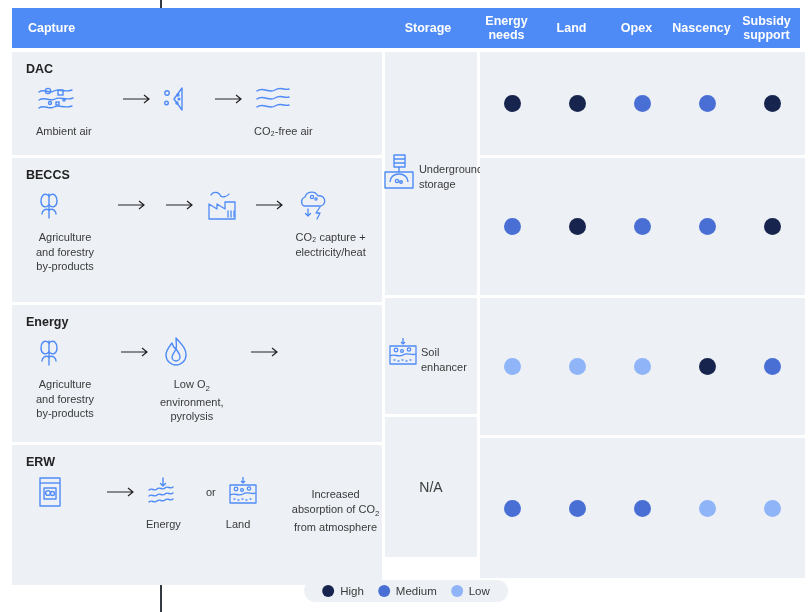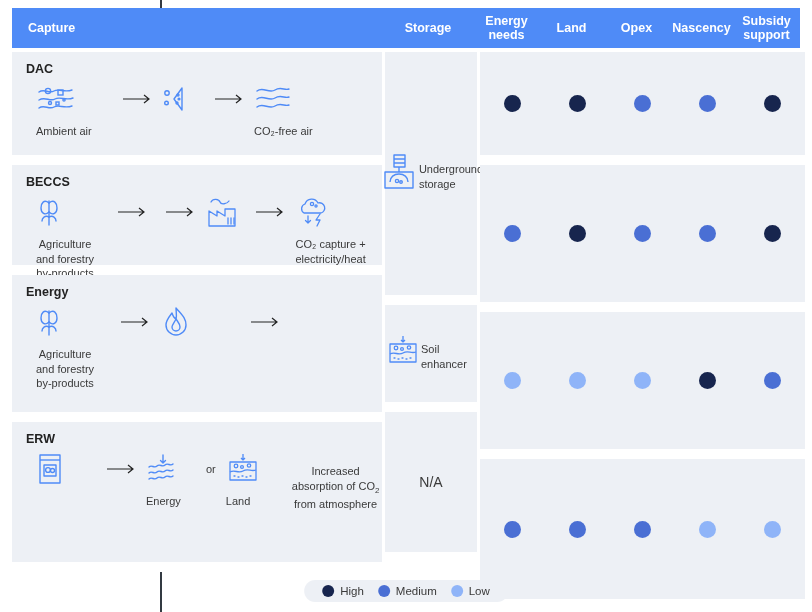--- a/index.html
+++ b/index.html
@@ -166,21 +166,21 @@
     justify-content: center;
     align-items: center;
   }
   .dot {
     width: 17px;
     height: 17px;
     border-radius: 50%;
     display: block;
   }
 
-  .stack { display: flex; flex-direction: column; gap: 10px; }
+  .stack { display: flex; flex-direction: column; gap: 3px; }
 
   
   .legend {
     position: absolute;
     left: 50%;
     transform: translateX(-50%);
     top: 580px;
     background: #edf0f5;
     border-radius: 14px;
     padding: 5px 18px;
@@ -271,21 +271,21 @@
                 <path d="M3 6c6-5 12 3 18-1s10 1 14-1"></path>
                 <path d="M3 14c6-5 12 3 18-1s10 1 14-1"></path>
                 <path d="M3 22c6-5 12 3 18-1s10 1 14-1"></path>
               </svg>
             </div>
             <div class="step-label">CO₂-free air</div>
           </div>
         </div>
       </div>
 
-      <div class="cell cap-cell" style="height:100px">
+      <div class="cell cap-cell" style="height:144px">
         <div class="cap-title">BECCS</div>
         <div class="flow">
           <div class="step" style="width:76px">
             <div class="step-icon">
               <svg width="26" height="34" viewBox="0 0 26 34" fill="none" stroke="#4f8bf7" stroke-width="1.4" stroke-linecap="round">
                 <path d="M13 6v24"></path>
                 <path d="M13 8c-5-4-8 0-8 5s4 8 8 4"></path>
                 <path d="M13 8c5-4 8 0 8 5s-4 8-8 4"></path>
                 <path d="M13 22c-4-2-7 1-7 4"></path>
                   <path d="M13 22c4-2 7 1 7 4"></path>
@@ -358,20 +358,23 @@
                 <path d="M0 5h26M21 1l5 4-5 4" stroke="#222" stroke-width="1.2" fill="none"></path>
               </svg>
           </div>
           <div class="step" style="width:82px">
             <div class="step-icon">
               <svg width="32" height="34" viewBox="0 0 32 34" fill="none" stroke="#4f8bf7" stroke-width="1.4" stroke-linejoin="round">
                 <path d="M16 3c6 7 10 10 10 17a10 10 0 0 1-20 0c0-5 3-8 6-12 1 3 2 5 4 6 1-4 0-8 0-11z"></path>
                 <path d="M16 14c2 3 4 5 4 8a4 4 0 0 1-8 0c0-2 2-4 4-8z"></path>
               </svg>
             </div>
+            <div class="step-label">Low O<sub>2</sub>
+environment,
+pyrolysis</div>
           </div>
           <div class="arrow">
             <svg width="30" height="10" viewBox="0 0 30 10">
                 <path d="M0 5h26M21 1l5 4-5 4" stroke="#222" stroke-width="1.2" fill="none"></path>
               </svg>
           </div>
         </div>
       </div>
 
       <div class="cell cap-cell" style="height:140px">
@@ -435,21 +438,21 @@
             <path d="M20 14v5"></path>
             <rect x="6" y="19" width="28" height="16"></rect>
             <path d="M11 29c0-5 4-8 9-8s9 3 9 8"></path>
             <circle cx="18" cy="28" r="1.6"></circle>
               <circle cx="22" cy="29" r="1.3"></circle>
           </svg>
         </div>
         <div class="stor-label">Underground
 storage</div>
       </div>
-      <div class="cell stor-cell" style="height:97px">
+      <div class="cell stor-cell" style="height:116px">
         <div>
           <svg width="36" height="34" viewBox="0 0 36 34" fill="none" stroke="#4f8bf7" stroke-width="1.3" stroke-linejoin="round">
             <path d="M18 1v6M18 7l-2-2M18 7l2-2"></path>
             <rect x="5" y="9" width="26" height="18"></rect>
             <path d="M5 19c5-3 8 2 13-1s8 1 13-1"></path>
             <circle cx="11" cy="13" r="1.8"></circle>
               <circle cx="17" cy="14" r="1.4"></circle>
               <circle cx="24" cy="12.5" r="1.7"></circle>
             <path d="M9 23h1M13 24h1M17 23h1M21 24h1M25 23h1" stroke-linecap="round"></path>
           </svg>

